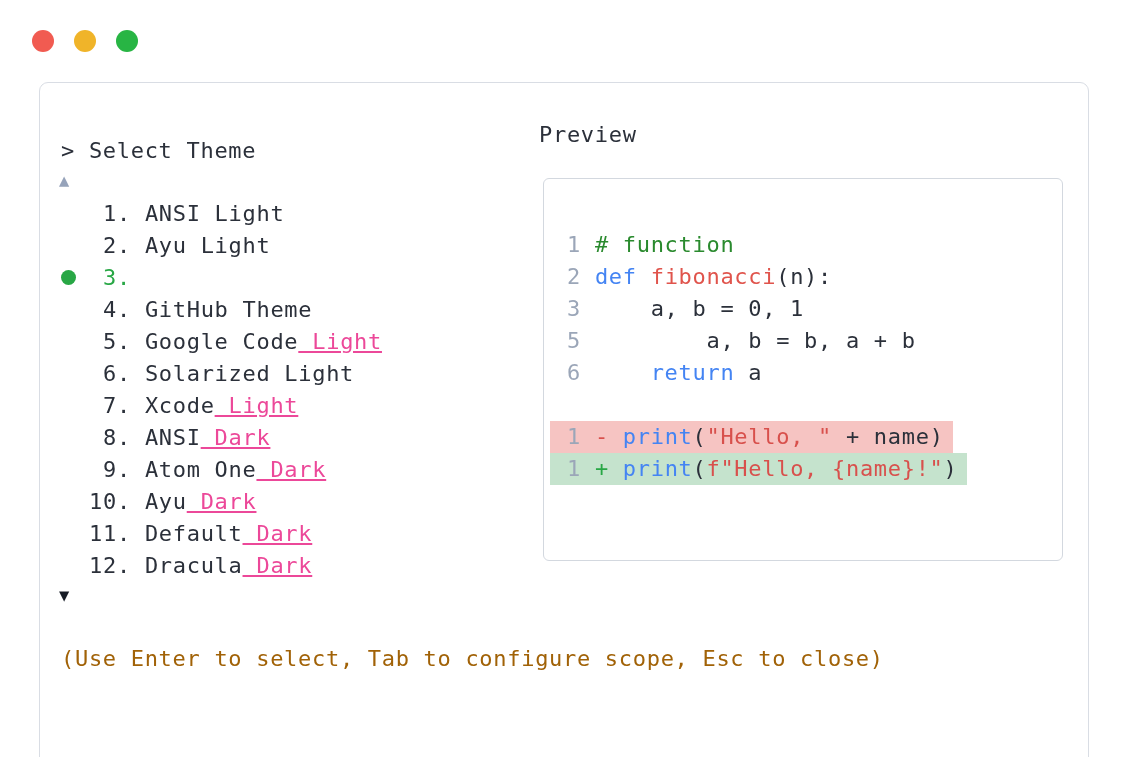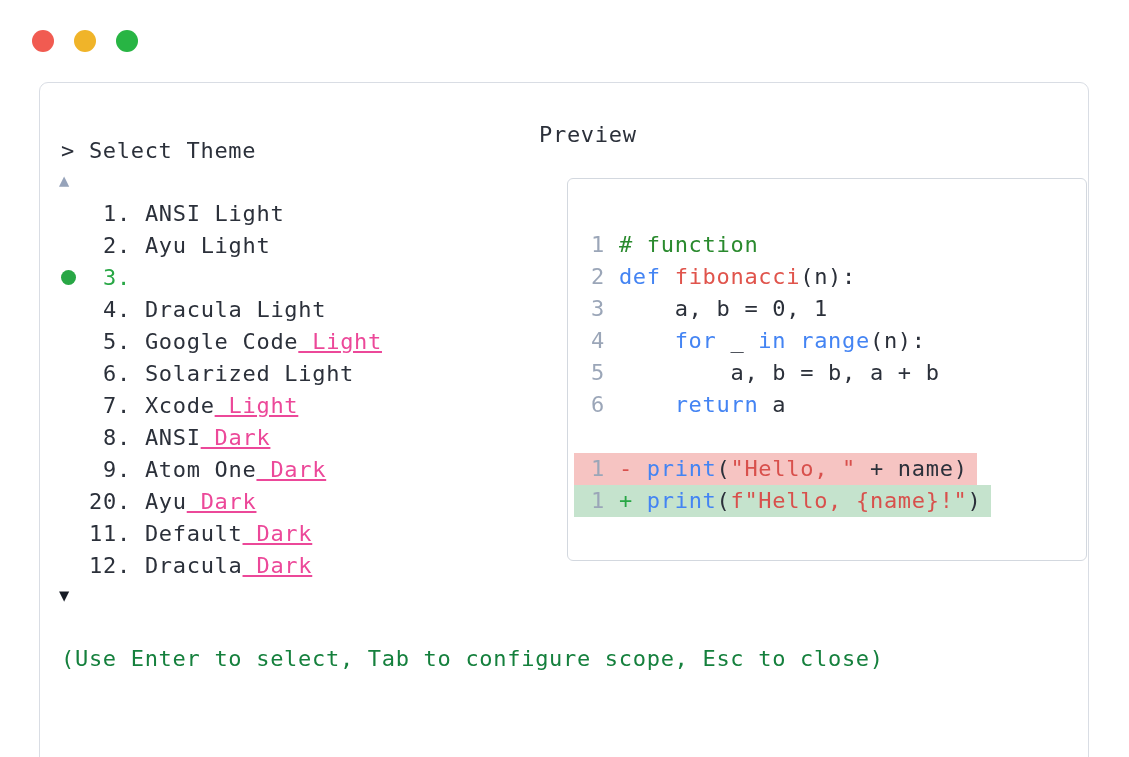--- a/index.html
+++ b/index.html
@@ -19,24 +19,24 @@
   .arrow-down { position:absolute; left:19px; top:496px; line-height:32px; font-size:17px; color:#171c26; letter-spacing:0; }
 
   .theme-list { position:absolute; left:18px; top:114px; }
   .theme-row { display:flex; align-items:center; height:32px; white-space:pre; }
   .marker-col { width:31px; display:flex; align-items:center; }
   .sel-dot { width:15px; height:15px; border-radius:50%; background:#28a745; margin-left:3px; }
   .num-col { display:inline-block; width:28px; text-align:right; }
   .theme-row.selected .num-col, .theme-row.selected .dotsep, .theme-row.selected .label-main { color:#28a745; }
   .label-muted { color:#ec4899;text-decoration:underline; }
 
-  .footer-hint { position:absolute; left:21px; top:560px; line-height:32px; color:#15803d; }
+  .footer-hint { position:absolute; left:21px; top:560px; line-height:32px; color:#a16207; }
 
   .preview-box { position:absolute; left:503px; top:95px; width:520px; height:383px;
-                 border:1.5px solid #d3d8df; border-radius:6px; background:#ffffff;margin-left:24px; }
+                 border:1.5px solid #d3d8df; border-radius:6px; background:#ffffff; }
   .code { padding:50px 0 0 23px; }
   .code-line { height:32px; line-height:32px; white-space:pre; }
   .line-inner { display:inline-block; height:32px; }
   .line-inner.removed { background:#f6c4c2; margin-left:-17px; padding:0 9px 0 17px; }
   .line-inner.added   { background:#c5e3cd; margin-left:-17px; padding:0 9px 0 17px; }
 
   .tk-ln { color:#9ba6b8; }
   .tk-pl { color:#2b303a; }
   .tk-kw { color:#4484f3; }
   .tk-fn { color:#e0544c; }
@@ -57,39 +57,38 @@
 <div class="panel">
   <div class="prompt-title">&gt; Select Theme</div>
   <div class="preview-label">Preview</div>
 
   <div class="arrow-up">▲</div>
 
   <div class="theme-list" id="theme-list">
       <div class="theme-row"><span class="marker-col"></span><span class="num-col">1</span><span class="dotsep">. </span><span class="label-main">ANSI Light</span></div>
       <div class="theme-row"><span class="marker-col"></span><span class="num-col">2</span><span class="dotsep">. </span><span class="label-main">Ayu Light</span></div>
       <div class="theme-row selected"><span class="marker-col"><span class="sel-dot"></span></span><span class="num-col">3</span><span class="dotsep">. </span></div>
-      <div class="theme-row"><span class="marker-col"></span><span class="num-col">4</span><span class="dotsep">. </span><span class="label-main">Dracula Light</span></div>
+      <div class="theme-row"><span class="marker-col"></span><span class="num-col">4</span><span class="dotsep">. </span><span class="label-main">GitHub Theme</span></div>
       <div class="theme-row"><span class="marker-col"></span><span class="num-col">5</span><span class="dotsep">. </span><span class="label-main">Google Code</span><span class="label-muted"> Light</span></div>
       <div class="theme-row"><span class="marker-col"></span><span class="num-col">6</span><span class="dotsep">. </span><span class="label-main">Solarized Light</span></div>
       <div class="theme-row"><span class="marker-col"></span><span class="num-col">7</span><span class="dotsep">. </span><span class="label-main">Xcode</span><span class="label-muted"> Light</span></div>
       <div class="theme-row"><span class="marker-col"></span><span class="num-col">8</span><span class="dotsep">. </span><span class="label-main">ANSI</span><span class="label-muted"> Dark</span></div>
       <div class="theme-row"><span class="marker-col"></span><span class="num-col">9</span><span class="dotsep">. </span><span class="label-main">Atom One</span><span class="label-muted"> Dark</span></div>
-      <div class="theme-row"><span class="marker-col"></span><span class="num-col">20</span><span class="dotsep">. </span><span class="label-main">Ayu</span><span class="label-muted"> Dark</span></div>
+      <div class="theme-row"><span class="marker-col"></span><span class="num-col">10</span><span class="dotsep">. </span><span class="label-main">Ayu</span><span class="label-muted"> Dark</span></div>
       <div class="theme-row"><span class="marker-col"></span><span class="num-col">11</span><span class="dotsep">. </span><span class="label-main">Default</span><span class="label-muted"> Dark</span></div>
       <div class="theme-row"><span class="marker-col"></span><span class="num-col">12</span><span class="dotsep">. </span><span class="label-main">Dracula</span><span class="label-muted"> Dark</span></div>
     </div>
 
   <div class="arrow-down">▼</div>
 
   <div class="preview-box">
     <div class="code" id="code-lines">
         <div class="code-line"><span class="line-inner"><span class="tk-ln">1 </span><span class="tk-comment"># function</span></span></div>
         <div class="code-line"><span class="line-inner"><span class="tk-ln">2 </span><span class="tk-kw">def</span><span class="tk-pl"> </span><span class="tk-fn">fibonacci</span><span class="tk-pl">(n):</span></span></div>
         <div class="code-line"><span class="line-inner"><span class="tk-ln">3 </span><span class="tk-pl">    a, b = 0, 1</span></span></div>
-        <div class="code-line"><span class="line-inner"><span class="tk-ln">4 </span><span class="tk-pl">    </span><span class="tk-kw">for</span><span class="tk-pl"> _ </span><span class="tk-kw">in</span><span class="tk-pl"> </span><span class="tk-kw">range</span><span class="tk-pl">(n):</span></span></div>
         <div class="code-line"><span class="line-inner"><span class="tk-ln">5 </span><span class="tk-pl">        a, b = b, a + b</span></span></div>
         <div class="code-line"><span class="line-inner"><span class="tk-ln">6 </span><span class="tk-pl">    </span><span class="tk-kw">return</span><span class="tk-pl"> a</span></span></div>
         <div class="code-line"><span class="line-inner"></span></div>
         <div class="code-line"><span class="line-inner removed"><span class="tk-ln">1 </span><span class="tk-minus">-</span><span class="tk-pl"> </span><span class="tk-kw">print</span><span class="tk-pl">(</span><span class="tk-str">"Hello, "</span><span class="tk-pl"> + name</span><span class="tk-pl">)</span></span></div>
         <div class="code-line"><span class="line-inner added"><span class="tk-ln">1 </span><span class="tk-plus">+</span><span class="tk-pl"> </span><span class="tk-kw">print</span><span class="tk-pl">(</span><span class="tk-str">f"Hello, {name}!"</span><span class="tk-pl">)</span></span></div>
       </div>
   </div>
 
   <div class="footer-hint">(Use Enter to select, Tab to configure scope, Esc to close)</div>
 </div>

